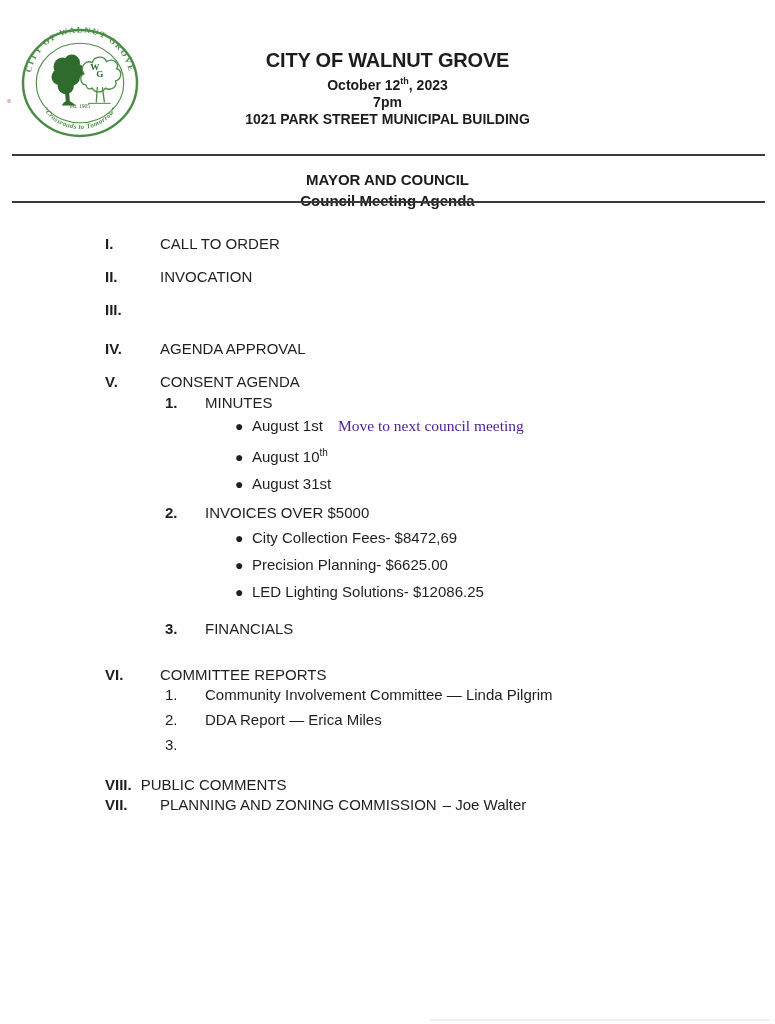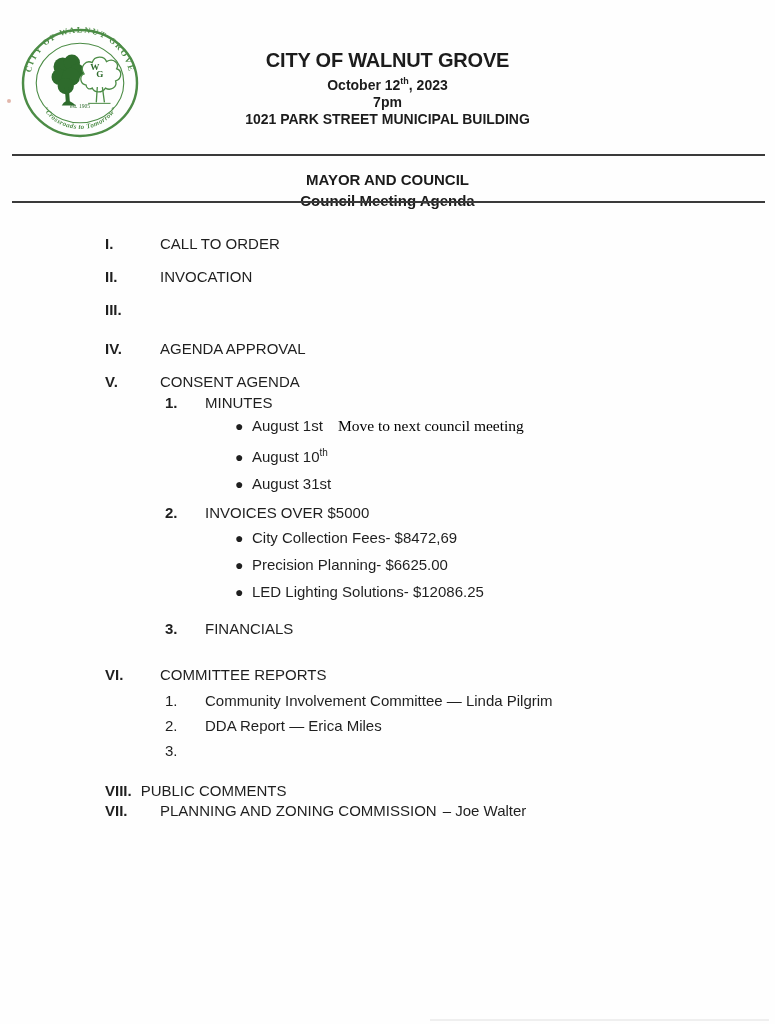--- a/index.html
+++ b/index.html
@@ -173,21 +173,21 @@
       <span class="rtitle">CONSENT AGENDA</span>
     </div>
 
     <div class="row lvl2" style="margin-bottom:3px">
       <span class="snum">1.</span>
       <span class="rtitle">MINUTES</span>
     </div>
 
     <div class="row lvl3" style="margin-bottom:7px">
       <span class="bullet">●</span>
-      <span class="btext"><span>August 1st</span><span class="annotation" style="color: #000000;">Move to next council meeting</span></span>
+      <span class="btext"><span>August 1st</span><span class="annotation" style="color: #4c1d95;">Move to next council meeting</span></span>
     </div>
 
     <div class="row lvl3" style="margin-bottom:7px">
       <span class="bullet">●</span>
       <span class="btext"><span>August 10</span><sup>th</sup></span>
     </div>
 
     <div class="row lvl3" style="margin-bottom:9px">
       <span class="bullet">●</span>
       <span class="btext">August 31st</span>
@@ -211,21 +211,21 @@
     <div class="row lvl3" style="margin-bottom:17px">
       <span class="bullet">●</span>
       <span class="btext">LED Lighting Solutions- $12086.25</span>
     </div>
 
     <div class="row lvl2" style="margin-bottom:26px">
       <span class="snum">3.</span>
       <span class="rtitle">FINANCIALS</span>
     </div>
 
-    <div class="row" style="margin-bottom:6px">
+    <div class="row" style="">
       <span class="rnum">VI.</span>
       <span class="rtitle">COMMITTEE REPORTS</span>
     </div>
 
     <div class="row lvl2" style="margin-bottom:5px">
       <span class="snum-reg">1.</span>
       <span class="btext">Community Involvement Committee — Linda Pilgrim</span>
     </div>
 
     <div class="row lvl2" style="margin-bottom:5px">

